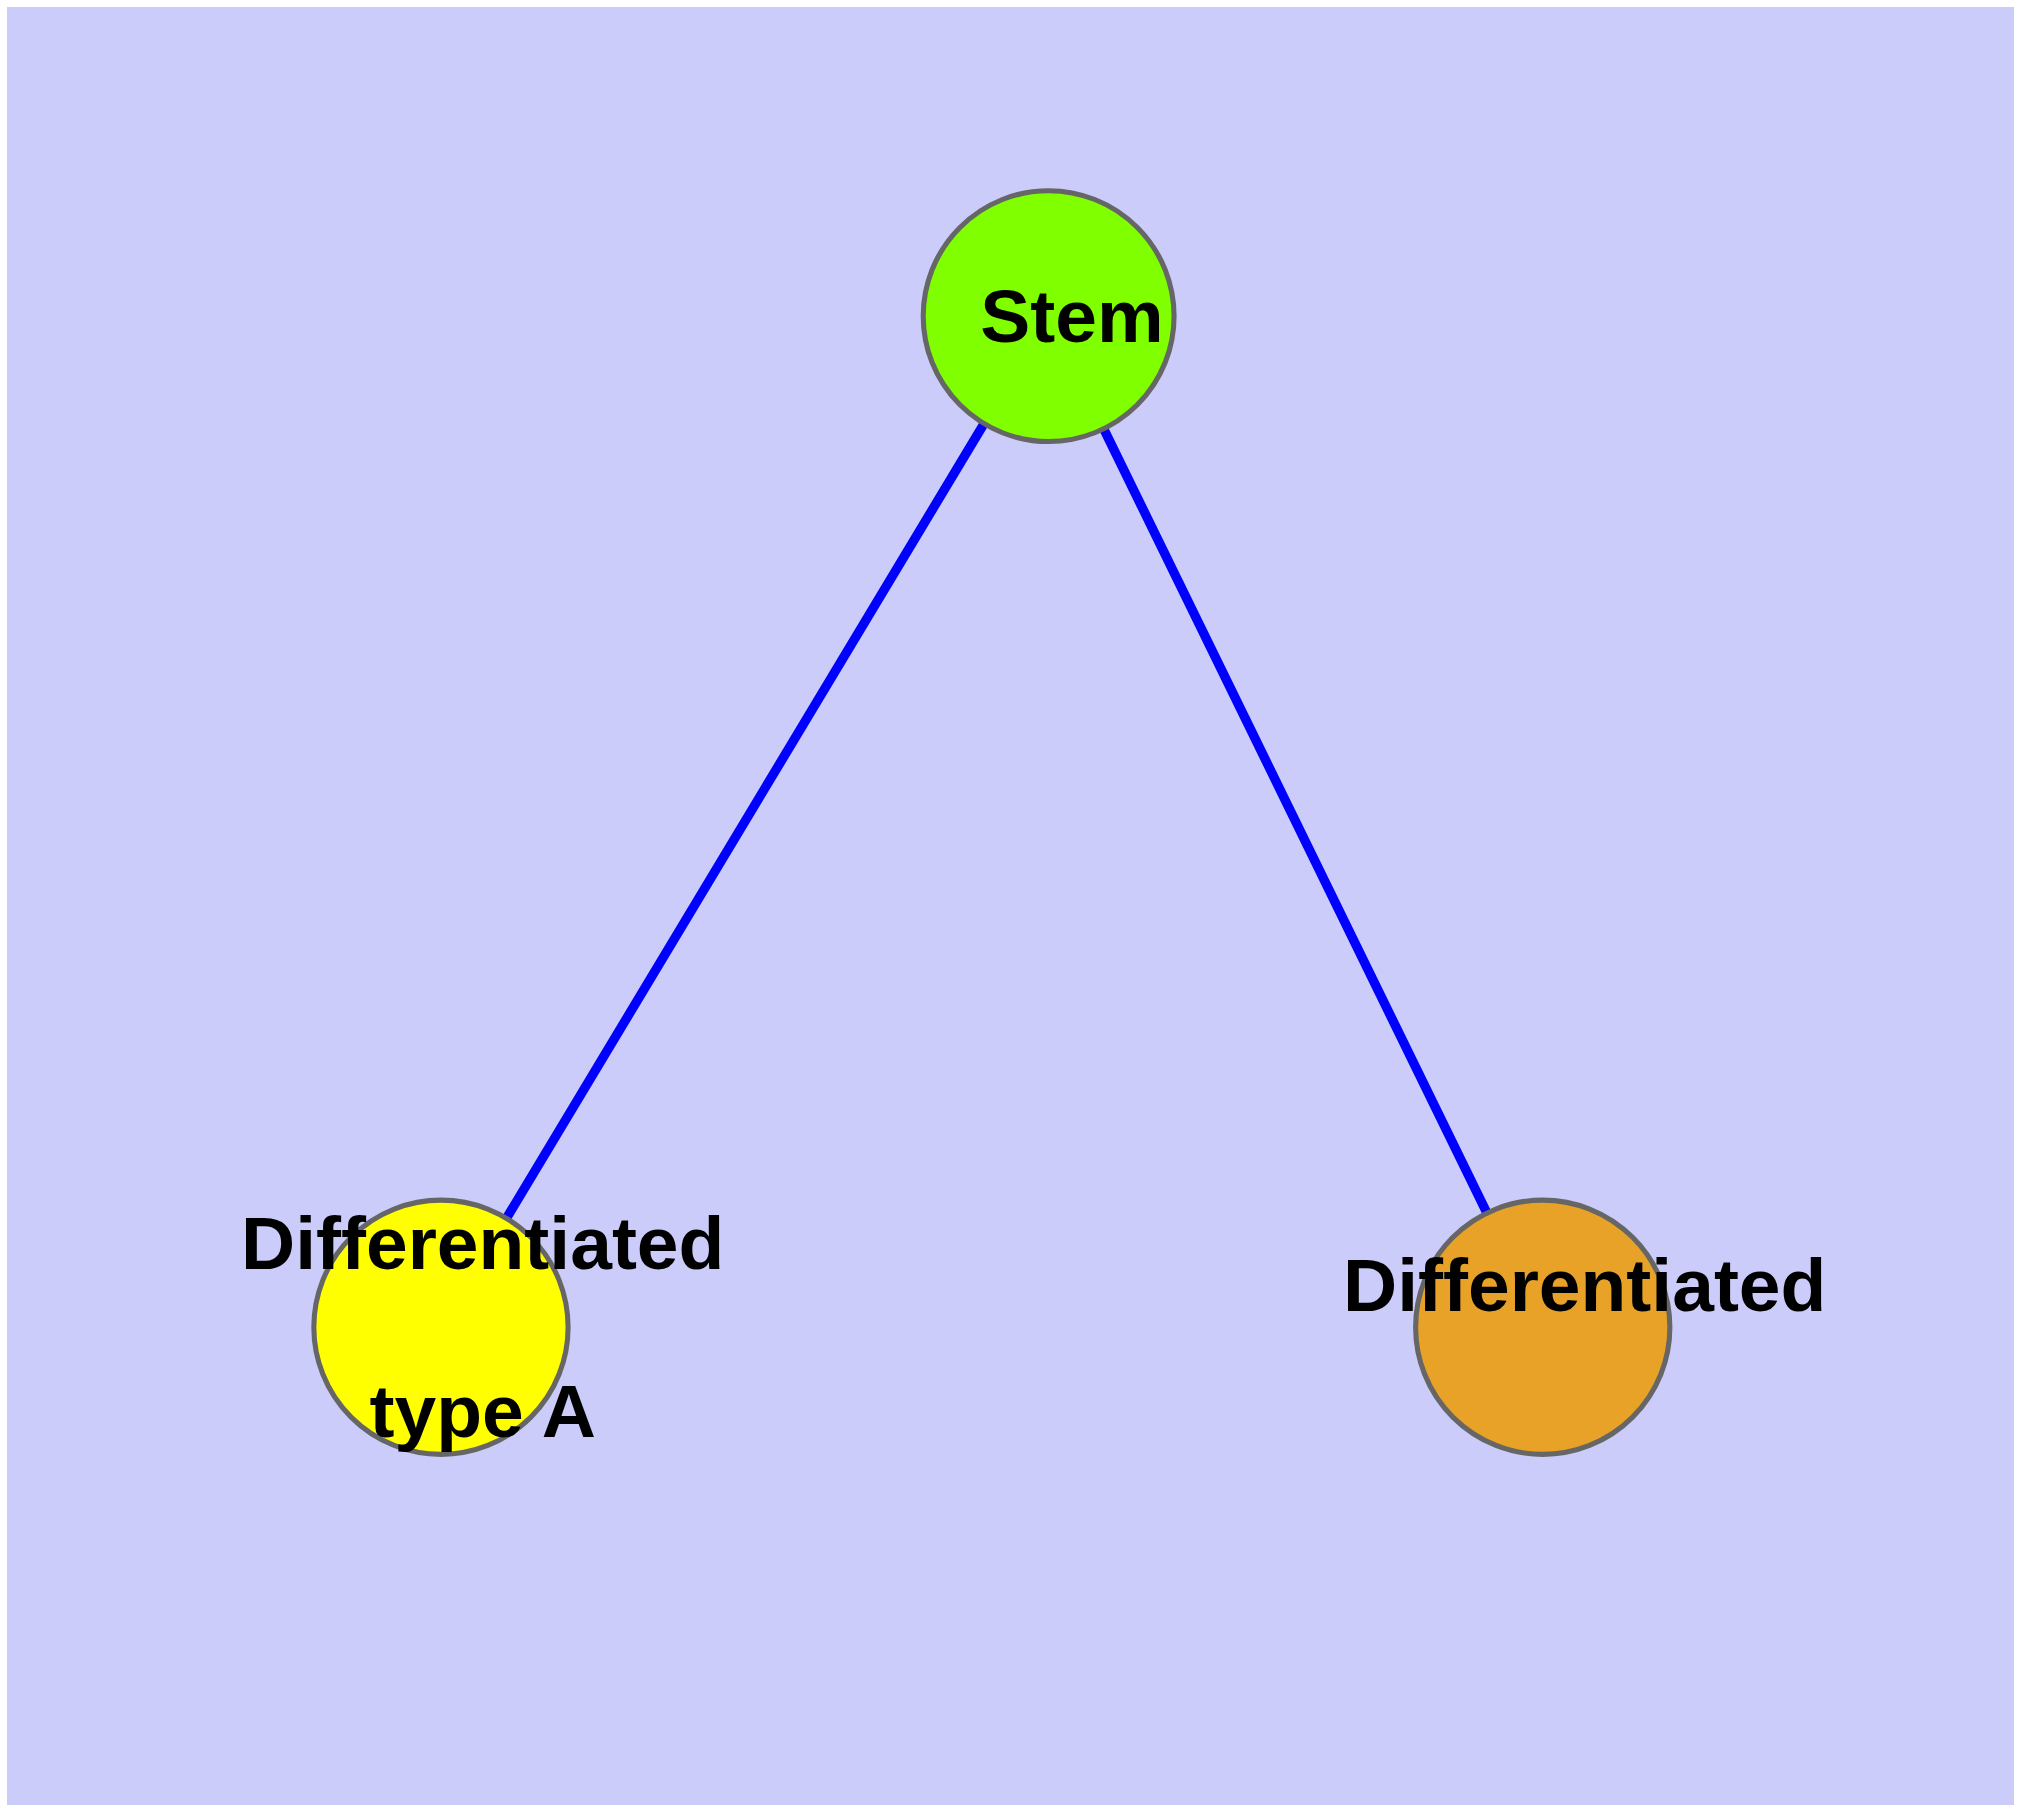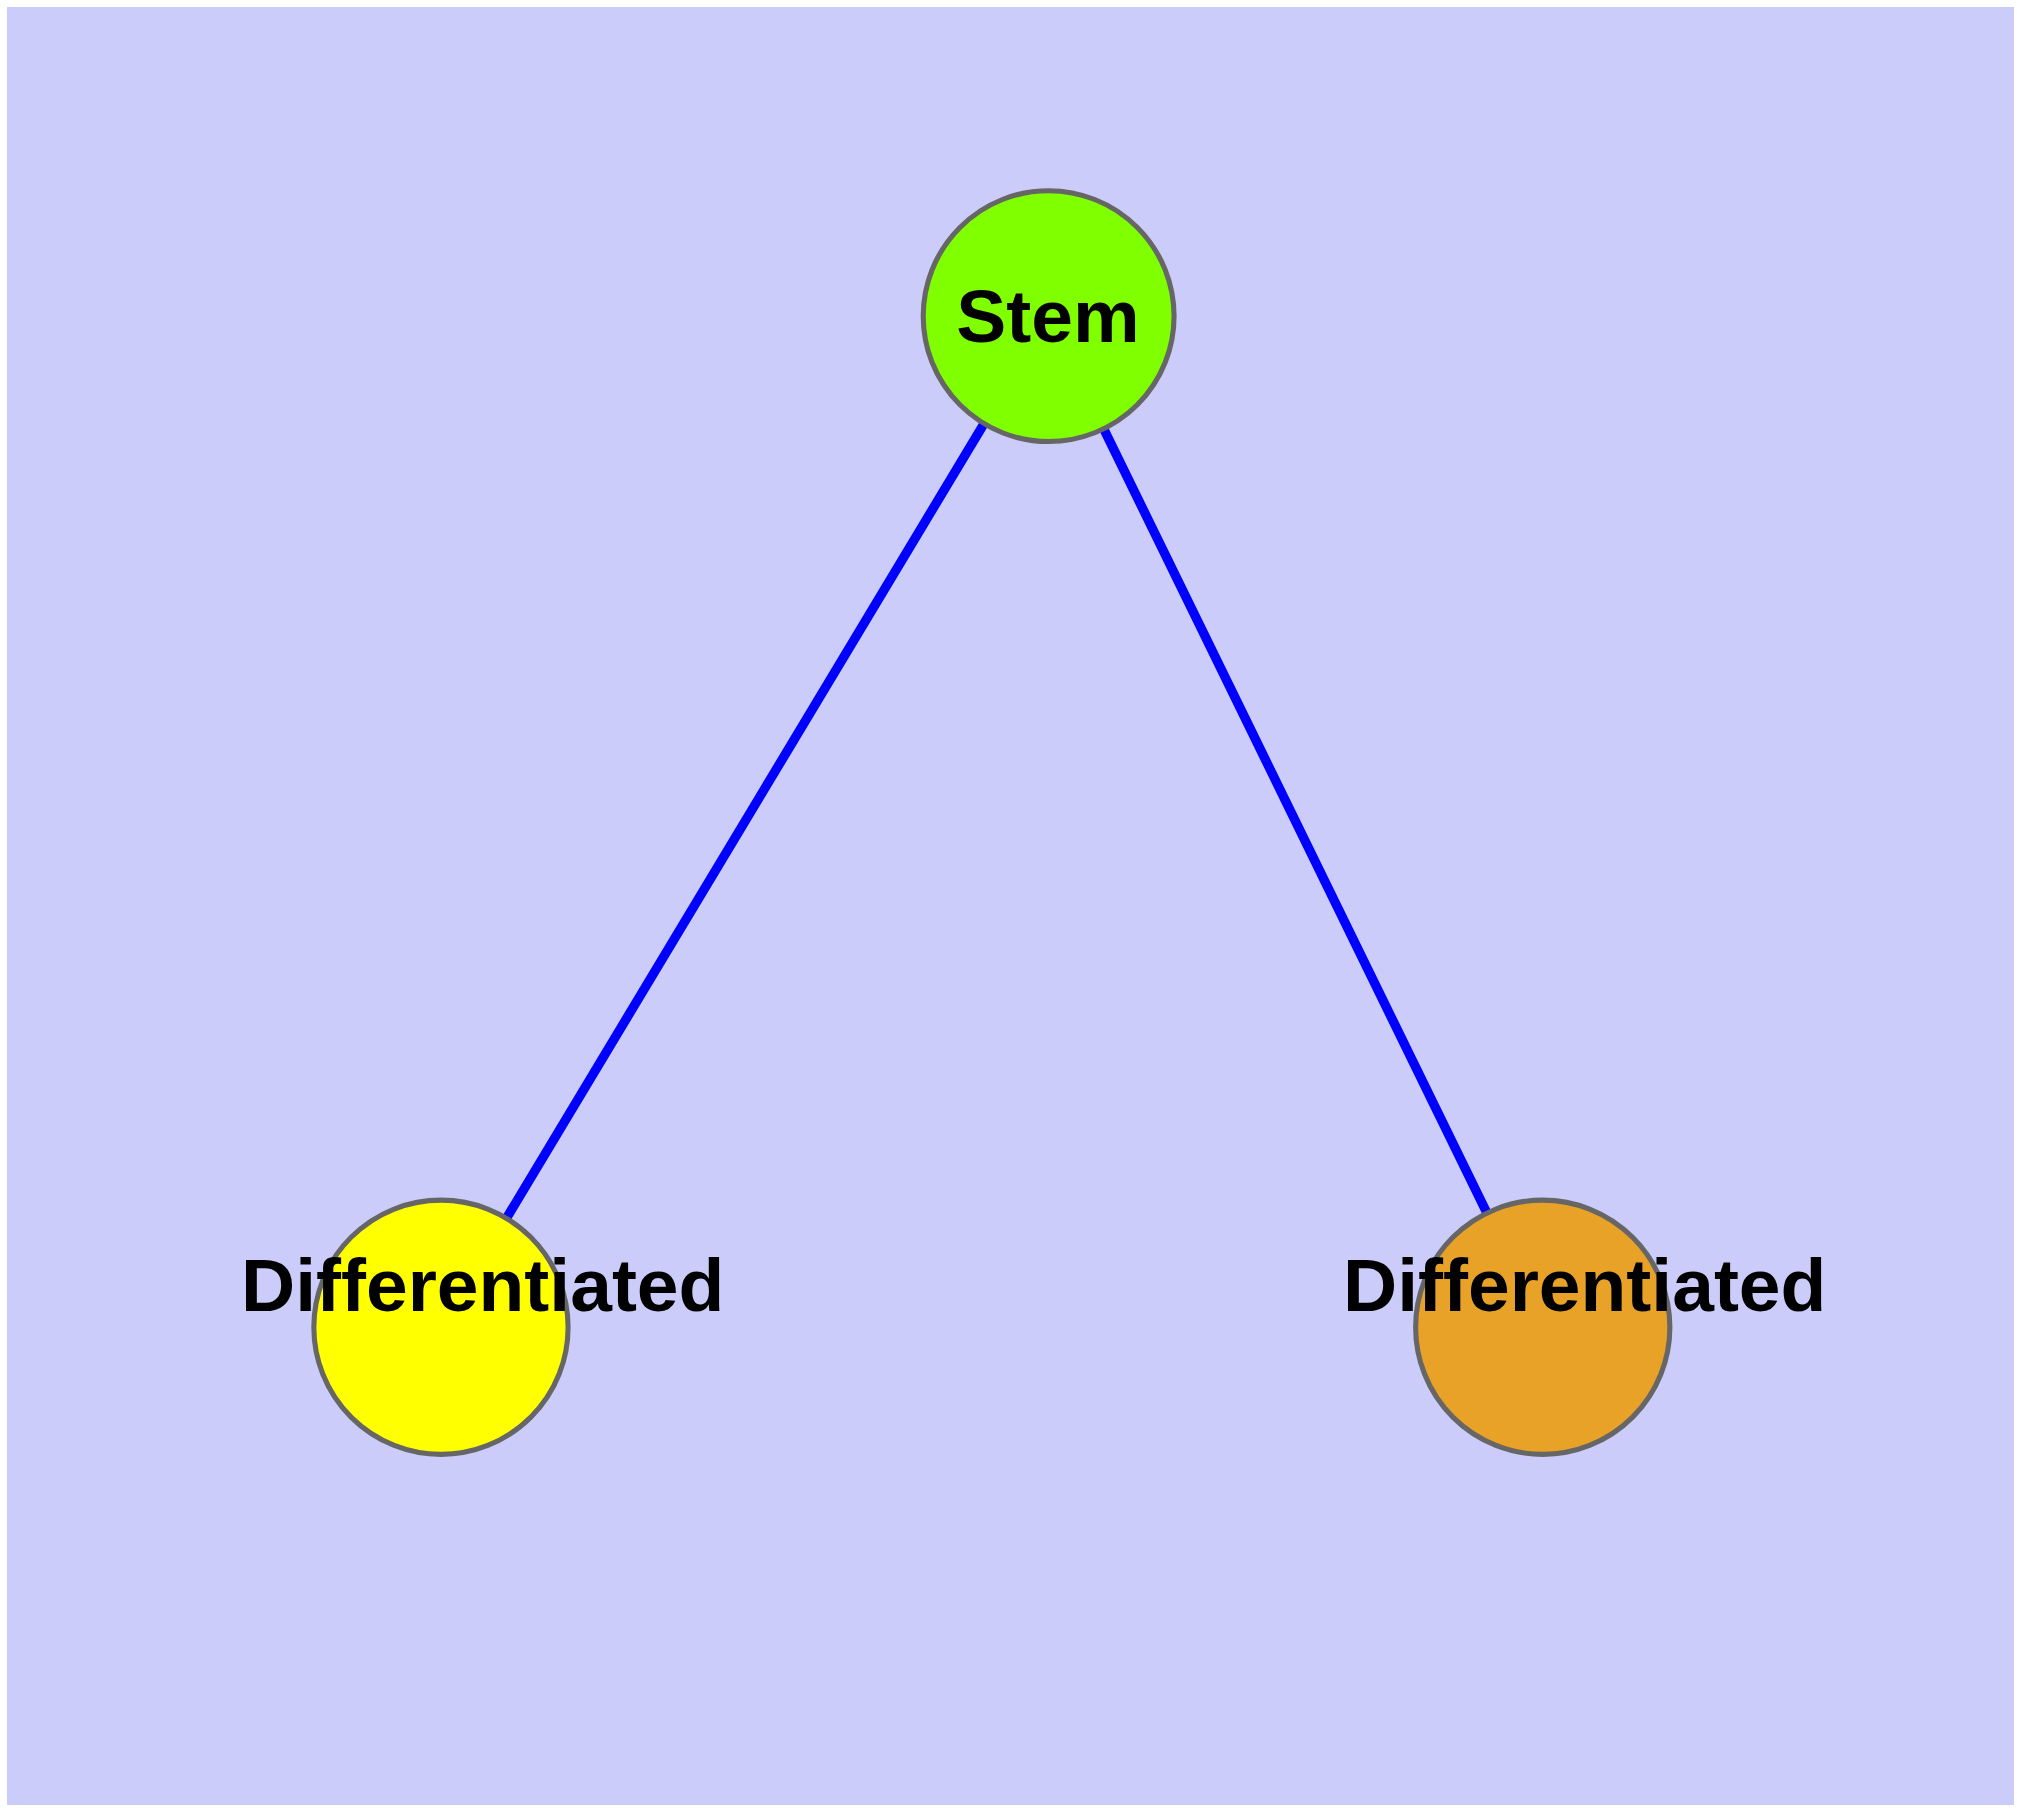--- a/index.html
+++ b/index.html
@@ -56,23 +56,24 @@
       <line id="edge-0" x1="1237" y1="373" x2="520" y2="1566" stroke="#0000ff" stroke-width="11" stroke-linecap="round"></line>
       <line id="edge-1" x1="1237" y1="373" x2="1820" y2="1566" stroke="#0000ff" stroke-width="11" stroke-linecap="round"></line>
     </g>
     <g>
       <circle id="node-0" cx="1237" cy="373" r="148" fill="#7fff00" stroke="#666666" stroke-width="6"></circle>
       <circle id="node-1" cx="520" cy="1566" r="150" fill="#ffff00" stroke="#666666" stroke-width="6"></circle>
       <circle id="node-2" cx="1820" cy="1566" r="150" fill="#e8a227" stroke="#666666" stroke-width="6"></circle>
     </g>
   </svg>
 
-  <div class="node-label big" id="label-0" style="left: 1048px; top: 316px; color: rgb(0, 0, 0);">Stem</div>
+  <div class="node-label big" id="label-0" style="left: 1072px; top: 316px; color: rgb(0, 0, 0);">Stem</div>
 
   <div class="node-label big" id="label-1" style="left: 441px; top: 1327px; color: rgb(0, 0, 0);">
     <span>Differentiated</span><br>
+    <span>type A</span>
   </div>
 
   <div class="node-label big" id="label-2" style="left: 1543px; top: 1327px; color: rgb(0, 0, 0);">
     <span>Differentiated</span><br>
   </div>
 </div>
 
 
 </body></html>

